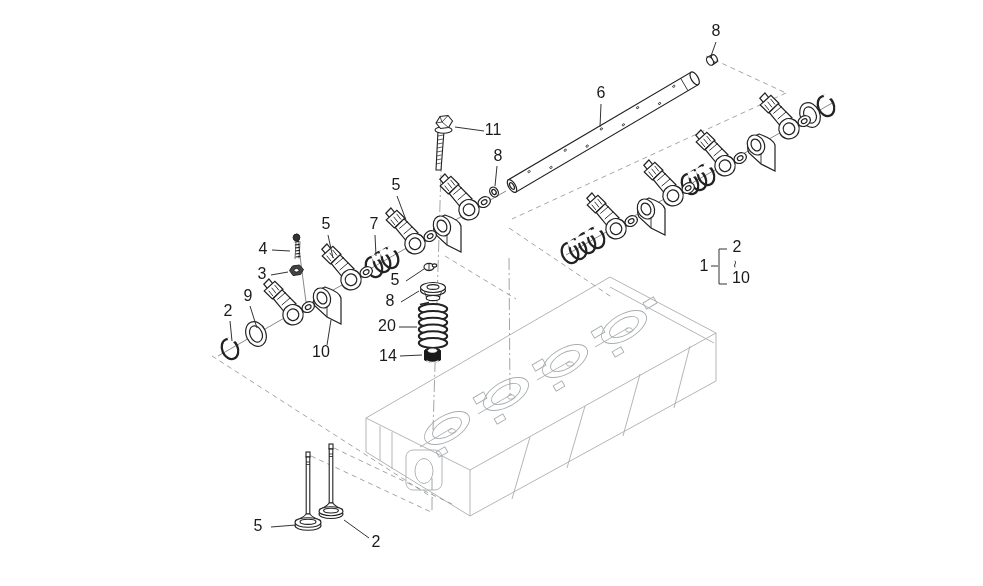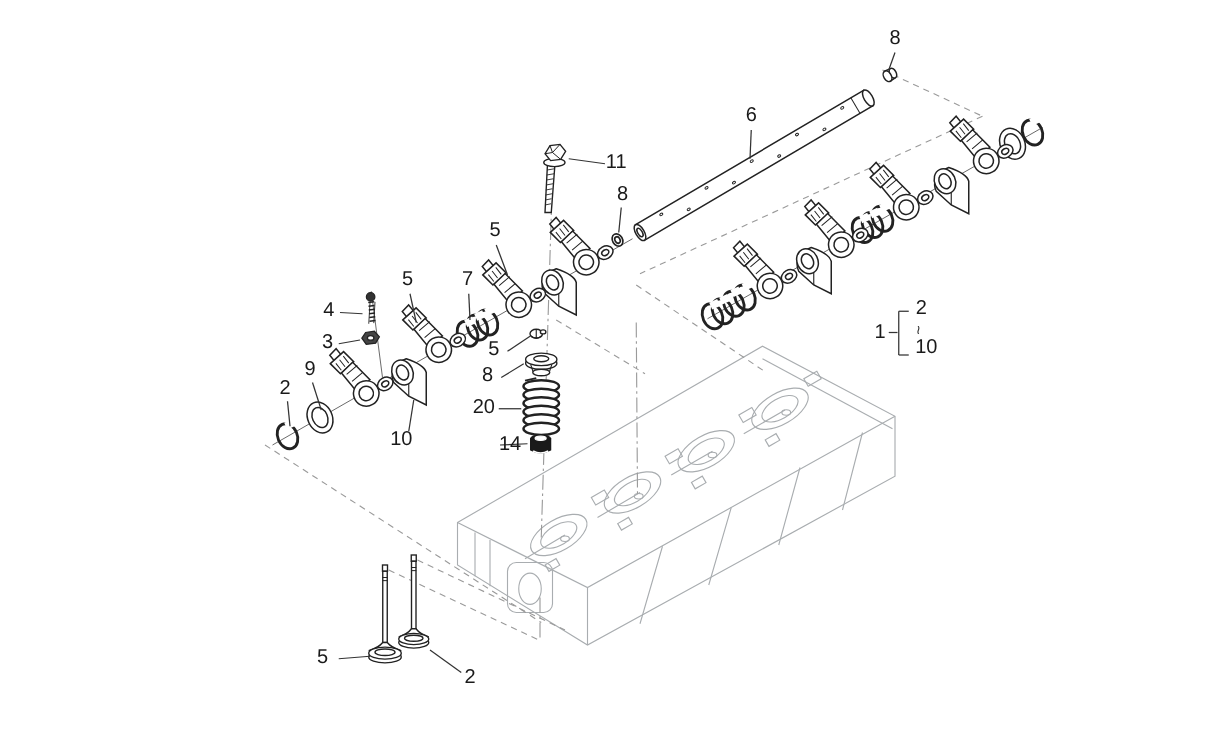--- a/index.html
+++ b/index.html
@@ -275,21 +275,21 @@
 <span class="co" style="left:326px;top:224px">5</span>
 <span class="co" style="left:374px;top:224px">7</span>
 <span class="co" style="left:263px;top:249px">4</span>
 <span class="co" style="left:262px;top:274px">3</span>
 <span class="co" style="left:248px;top:296px">9</span>
 <span class="co" style="left:228px;top:311px">2</span>
 <span class="co" style="left:321px;top:352px">10</span>
 <span class="co" style="left:395px;top:280px">5</span>
 <span class="co" style="left:390px;top:301px">8</span>
 <span class="co" style="left:387px;top:326px">20</span>
-<span class="co" style="left:408px;top:356px">14</span>
+<span class="co" style="left:388px;top:356px">14</span>
 <span class="co" style="left:704px;top:266px">1</span>
 <span class="co" style="left:737px;top:247px">2</span>
 <span class="co rot" style="left:735px;top:264px">~</span>
 <span class="co" style="left:741px;top:278px">10</span>
 <span class="co" style="left:258px;top:526px">5</span>
 <span class="co" style="left:376px;top:542px">2</span>
 
 </div>
 
 </body></html>

